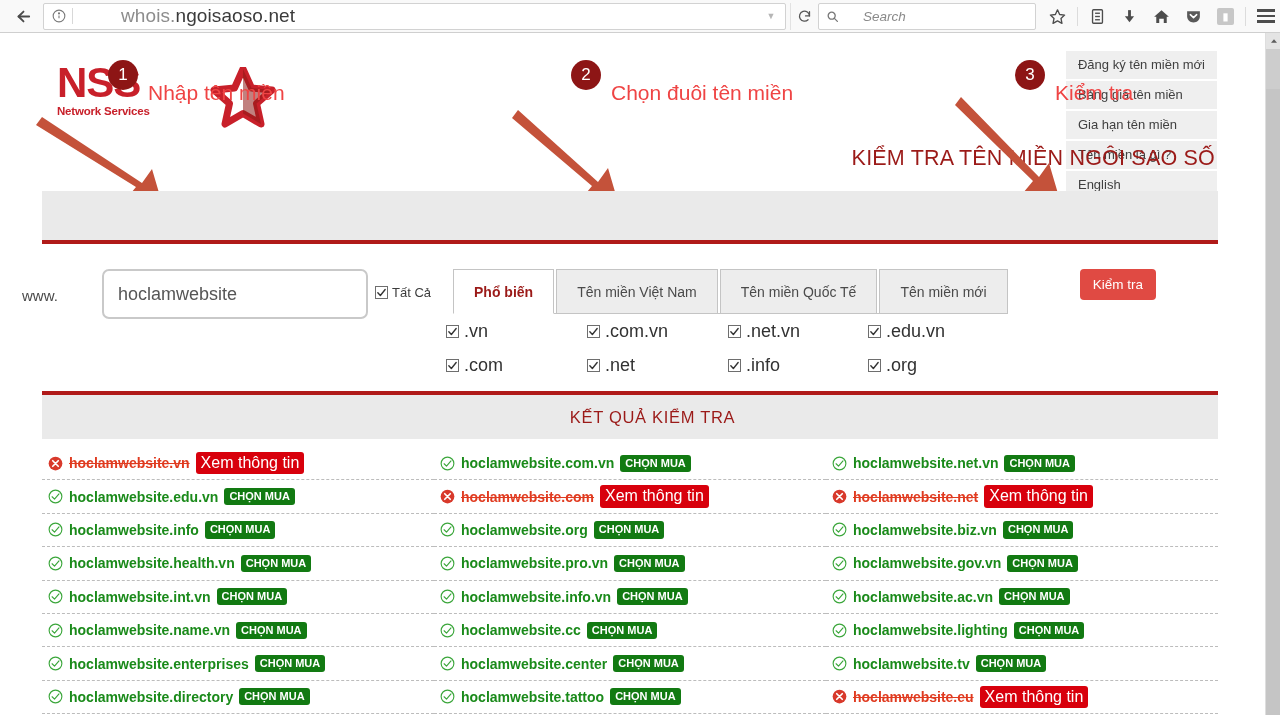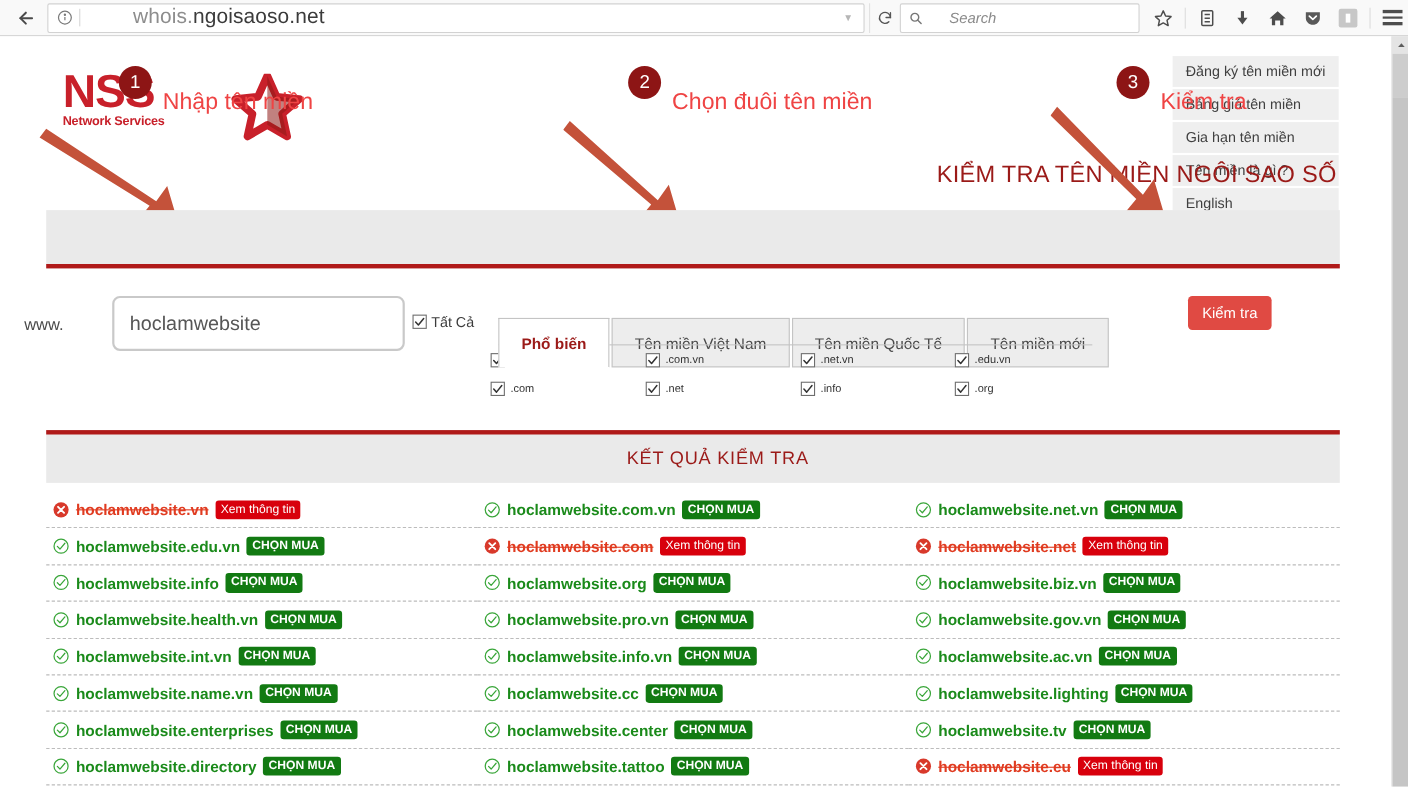--- a/index.html
+++ b/index.html
@@ -146,38 +146,38 @@
     width: 13px; height: 13px; border: 1px solid #6e6e6e; background: #fff;
     display: flex; align-items: center; justify-content: center; flex: 0 0 auto;
   }
   .chk svg { width: 11px; height: 11px; color: #333; }
   .allcheck-label { font-size: 13px; color: #3c3c3c; }
 
   .tabs { position: absolute; left: 453px; top: 236px; display: flex; gap: 2px; }
   .tab {
     height: 45px; display: flex; align-items: center; justify-content: center;
     font-size: 14px; padding: 0 20px; white-space: nowrap;
-    border: 1px solid #c4c4c4; background: #ededed; color: #4a4a4a; margin-top: 20px;
+    border: 1px solid #c4c4c4; background: #ededed; color: #4a4a4a;
   }
   .tab.active {
     background: #fff; color: #9b1a18; font-weight: bold;
     border-bottom: 1px solid #fff; position: relative; z-index: 2;
   }
   .tab-underline {
     position: absolute; left: 453px; top: 280px; width: 540px;
     height: 1px; background: #c4c4c4;
   }
 
   .tldgrid {
     position: absolute; left: 446px; top: 288px;
     display: grid; grid-template-columns: 141px 141px 140px 140px;
     grid-row-gap: 13px;
   }
   .tld { display: flex; align-items: center; gap: 5px; }
-  .tld-label { font-size: 10px; color: #323232; }
+  .tld-label { font-size: 18px; color: #323232; }
 
   .check-btn {
     position: absolute; left: 1080px; top: 236px; width: 76px; height: 31px;
     background: #e04a43; border: none; border-radius: 4px; color: #fff;
     font-size: 13.5px; font-family: "Liberation Sans", sans-serif;
   }
 
   
   .res-head {
     position: absolute; left: 42px; top: 358px; width: 1176px; height: 48px;
@@ -198,21 +198,21 @@
   .resrow:last-child { border-bottom: none; }
   .st-icon { width: 15px; height: 15px; flex: 0 0 auto; }
   .dom-name { font-size: 14px; font-weight: bold; white-space: nowrap; }
   .dom-name.free { color: #1a8a1a; }
   .dom-name.taken { color: #e03b20; text-decoration: line-through; }
   .act {
     font-size: 11px; color: #fff; padding: 2px 5px 3px 5px;
     border-radius: 3px; white-space: nowrap; line-height: 1.1;
   }
   .act.buy { background: #127a12; font-weight: bold; }
-  .act.info { background: #d8000c; font-size: 11px; }
+  .act.info { background: #d8000c; font-size: 16px; }
 </style>
 </head>
 <body>
 
 <div class="browser-bar">
   <div class="nav-back">
     <svg viewBox="0 0 24 24" fill="none" stroke="currentColor" stroke-width="2.6" stroke-linecap="round" stroke-linejoin="round">
       <line x1="20" y1="12" x2="5" y2="12"></line>
         <polyline points="12 19 5 12 12 5"></polyline>
     </svg>

